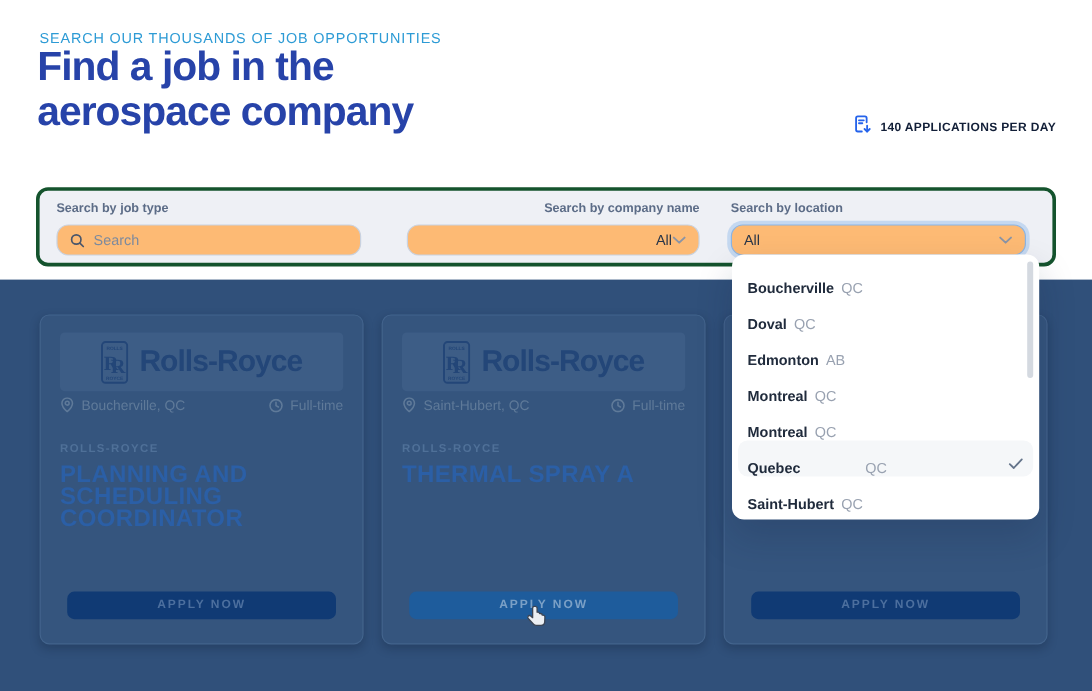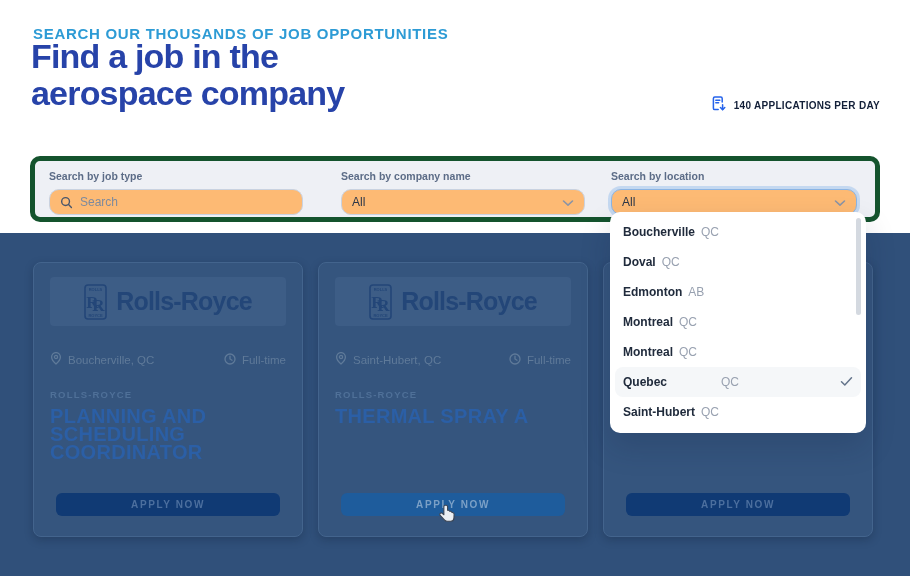--- a/index.html
+++ b/index.html
@@ -2,57 +2,57 @@
 <html><head>
 <meta charset="utf-8">
 <style>
   * { margin:0; padding:0; box-sizing:border-box; }
   html,body { width:910px; height:576px; }
   body { font-family:"Liberation Sans", sans-serif; background:#ffffff; position:relative; overflow:hidden; }
 
   .stage { position:absolute; inset:0; width:910px; height:576px; }
 
   
-  .eyebrow { position:absolute; left:33px; top:25px; font-size:15px; font-weight:700; letter-spacing:.7px; color:#2d9bd5; }
+  .eyebrow { position:absolute; left:33px; top:25px; font-size:12px; font-weight:400; letter-spacing:.7px; color:#2d9bd5; }
   .hero-title { position:absolute; left:31px; top:38px; font-size:34px; line-height:37px; font-weight:700; letter-spacing:-0.8px; color:#2743a9; }
   .stat { position:absolute; right:30px; top:95px; display:flex; align-items:center; gap:7px; }
   .stat .txt { font-size:10px; font-weight:700; letter-spacing:.3px; color:#121f38; }
 
   
-  .search-panel { position:absolute; left:30px; top:156px; width:850px; height:66px; background:#eef0f5; border:5px solid #14532d; border-radius:10px; }
+  .search-panel { position:absolute; left:30px; top:156px; width:850px; height:66px; background:#eef0f5; border:3px solid #14532d; border-radius:10px; }
   .field { position:absolute; top:9px; }
   .field .lbl { font-size:10.5px; font-weight:700; color:#5c6c87; margin-bottom:7px; display:block; }
   .ctrl { height:26px; background:#fdba74; border:1px solid #c9d2e0; border-radius:10px; display:flex; align-items:center; padding:0 10px; }
   .field-job { left:14px; width:254px; }
-  .field-company { left:306px; width:244px; }
+  .field-company { left:306px; width:244px;text-align:right; }
   .field-location { left:576px; width:246px; }
   .ctrl input { border:none; outline:none; flex:1; font-size:12px; color:#2a3648; background:transparent; font-family:"Liberation Sans", sans-serif; }
   .ctrl input::placeholder { color:#7d8a9d; }
   .ctrl .val { flex:1; font-size:12px; color:#2a3648; }
   .ctrl.focused { border-color:#8ab4e4; box-shadow:0 0 0 3px rgba(110,165,230,.32); }
   .chev { color:#8a94a6; flex:none; }
 
   
   .dark-section { position:absolute; left:0; top:233px; width:910px; height:343px; background:#30507a; }
 
   .card { position:absolute; top:29px; width:270px; height:275px; background:#35557e; border:1px solid #43648d; border-radius:8px; box-shadow:0 3px 8px rgba(10,25,45,.25); display:flex; flex-direction:column; padding:14px 16px 20px; }
   .card1 { left:33px; } .card2 { left:318px; } .card3 { left:603px; }
   .logo-band { height:49px; background:#3d5d86; border-radius:4px; display:flex; align-items:center; justify-content:center; gap:9px; color:#234678; flex:none; }
   .logo-word { font-size:25px; font-weight:700; letter-spacing:-0.8px; color:#234678; }
-  .loc-row { display:flex; align-items:center; justify-content:space-between; margin-top:26px; color:#5f7a99; font-size:11.5px;gap:19px; }
+  .loc-row { display:flex; align-items:center; justify-content:space-between; margin-top:5px; color:#5f7a99; font-size:11.5px;gap:19px; }
   .loc-left, .loc-right { display:flex; align-items:center; gap:6px; }
   .company-lbl { margin-top:22px; font-size:9.5px; font-weight:700; letter-spacing:1.2px; color:#4f7098; }
   .job-title { margin-top:7px; font-size:20px; line-height:18px; font-weight:800; letter-spacing:.3px; color:#2b5fa6; text-transform:uppercase; }
   .spacer { flex:1; }
   .apply-btn { height:23px; margin:0 6px; border:none; border-radius:6px; background:#103a74; color:#4c6f9e; font-size:10px; font-weight:700; letter-spacing:1.6px; font-family:"Liberation Sans", sans-serif; }
   .apply-btn.hover { background:#1e5c9c; color:#7ba0c6; }
 
   
   .dropdown { position:absolute; left:610px; top:212px; width:256px; height:221px; background:#ffffff; border-radius:10px; box-shadow:0 14px 30px rgba(15,30,60,.18); padding:5px 0; z-index:10; }
-  .opt { height:30px; display:flex; align-items:center; margin:0 5px; padding:0 8px; border-radius:8px; }
+  .opt { height:30px; display:flex; align-items:flex-end; margin:0 5px; padding:0 8px; border-radius:8px; }
   .opt .city { font-size:12px; font-weight:600; color:#202b3c; }
   .opt .prov { font-size:12px; color:#98a1b0; margin-left:6px; }
   .opt.selected { background:#f5f7f9;gap:48px; }
   .opt .check { margin-left:auto; color:#64748b; }
   .scroll-thumb { position:absolute; right:5px; top:6px; width:5px; height:97px; background:#d4d9e0; border-radius:3px; }
 
   
   .cursor { position:absolute; left:439px; top:504px; z-index:20; }
 </style>
 </head>

